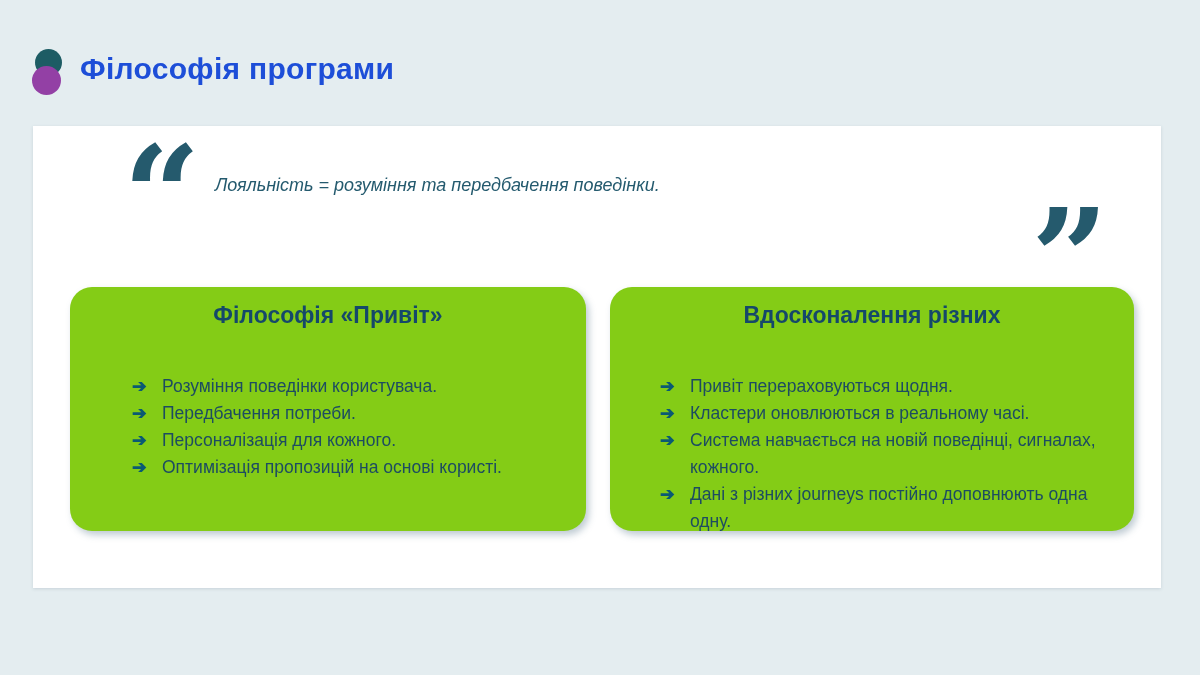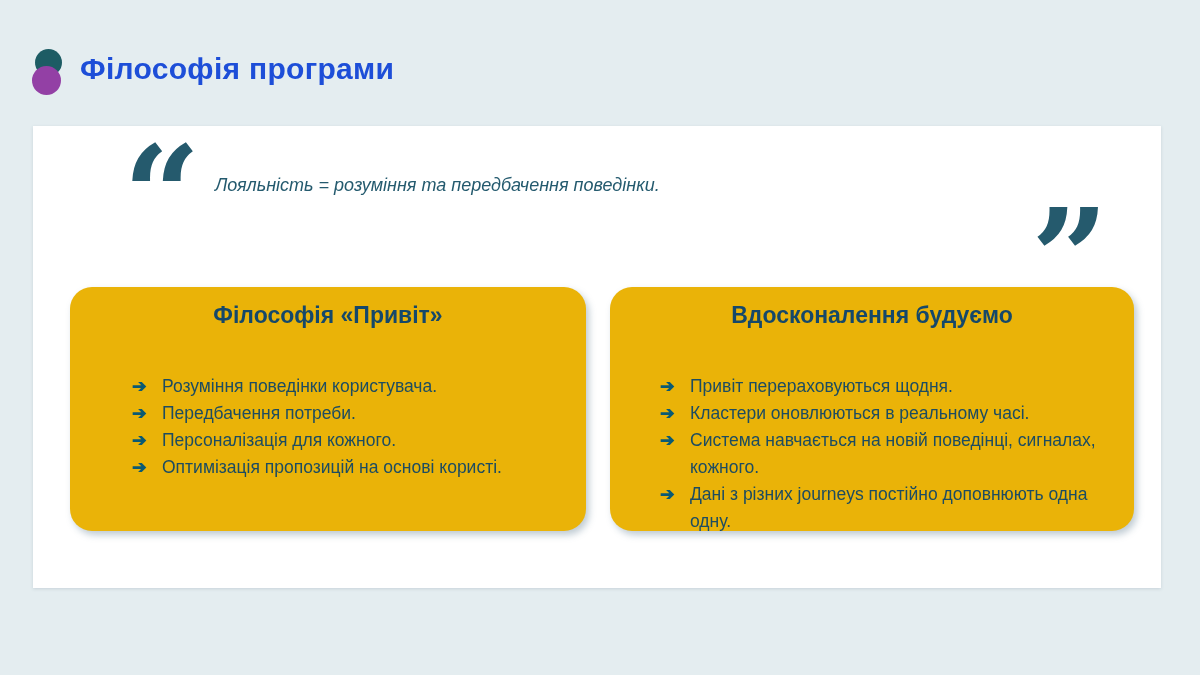--- a/index.html
+++ b/index.html
@@ -51,21 +51,21 @@
     position:absolute;left:182px;top:46px;width:900px;
     font-size:18px;line-height:27px;
     font-weight:normal;font-style:italic;
     color:#245a6e;
   }
   .quote-line2{margin-left:57px;}
 
   
   .card{
     position:absolute;top:161px;height:244px;
-    background:#eab308;border-radius:22px;
+    background:#84cc16;border-radius:22px;
     box-shadow:3px 4px 7px rgba(95,125,145,.4);
   }
   .card--left{left:37px;width:516px;}
   .card--right{left:577px;width:524px;}
   .card-title{
     margin-top:13px;text-align:center;
     font-size:23px;line-height:30px;font-weight:bold;
     color:#15486a;
   }
   .card ul{
@@ -122,21 +122,21 @@
           <span class="bullet-text">Персоналізація для кожного.</span>
         </li>
         <li>
           <span class="bullet-arrow">➔</span>
           <span class="bullet-text">Оптимізація пропозицій на основі користі.</span>
         </li>
       </ul>
     </div>
 
     <div class="card card--right">
-      <div class="card-title">Вдосконалення будуємо</div>
+      <div class="card-title">Вдосконалення різних</div>
       <ul>
         <li>
           <span class="bullet-arrow">➔</span>
           <span class="bullet-text">Привіт перераховуються щодня.</span>
         </li>
         <li>
           <span class="bullet-arrow">➔</span>
           <span class="bullet-text">Кластери оновлюються в реальному часі.</span>
         </li>
         <li>

